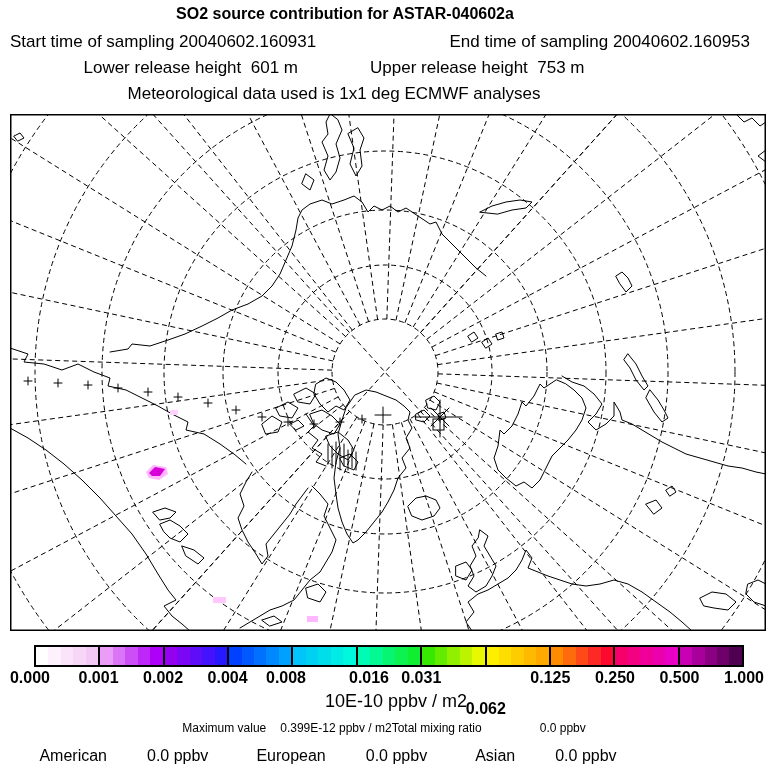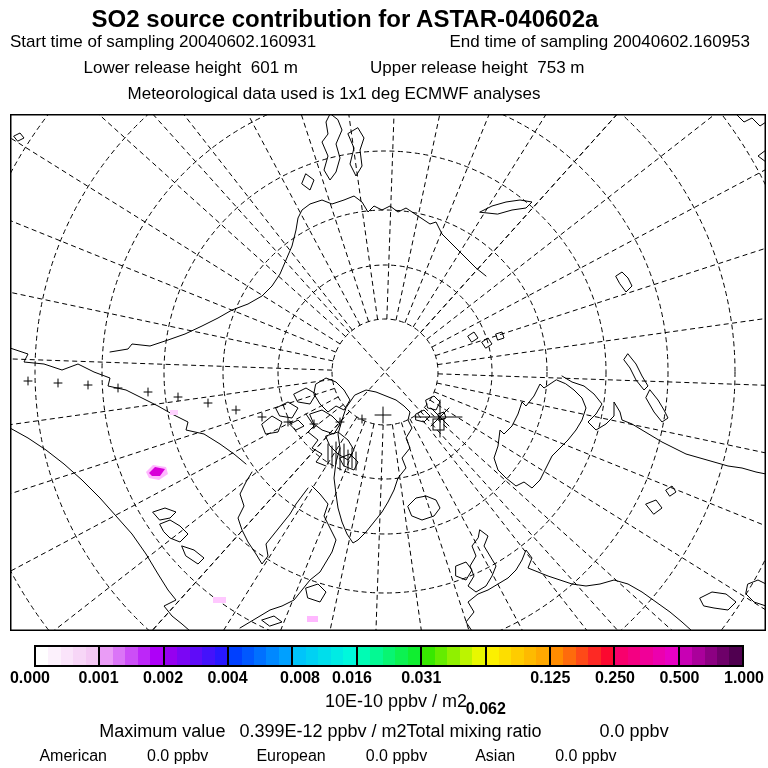--- a/index.html
+++ b/index.html
@@ -4,35 +4,35 @@
 <style>
   html,body{margin:0;padding:0;}
   body{
     width:768px;height:768px;position:relative;overflow:hidden;
     background:#ffffff;color:#000;
     font-family:"Liberation Sans",sans-serif;
   }
   .abs{position:absolute;}
   .pre{white-space:pre;}
   
-  #title-row{top:5px;left:0;width:690px;text-align:center;font-size:24px;font-weight:bold;}
+  #title-row{top:5px;left:0;width:690px;text-align:center;font-size:16px;font-weight:bold;}
   #time-row{top:32px;left:10px;width:740px;display:flex;justify-content:space-between;font-size:17px;gap:47px;}
   #height-row{top:58px;left:0;width:668px;display:flex;justify-content:center;gap:72px;font-size:17px;}
   #met-row{top:84px;left:0;width:668px;text-align:center;font-size:17px;}
   
   #map-wrap{top:114px;left:10px;width:756px;height:517px;}
   
   #colorbar{top:645px;left:34px;width:710px;height:22px;display:flex;border:2px solid #000;box-sizing:border-box;}
   .cb-seg{flex:1;display:flex;}
   .cb-seg + .cb-seg{border-left:2px solid #000;}
   .cb-cell{flex:1;}
   #cb-ticks{top:669px;left:0;width:768px;height:20px;}
   #cb-ticks span{position:absolute;font-size:16px;font-weight:bold;transform:translateX(-50%);white-space:nowrap;}
   #unit-row{top:691px;left:0;width:768px;text-align:center;font-size:18px;padding-left:12px;}
-  #max-row{top:721px;left:0;width:768px;display:flex;justify-content:center;font-size:18px;}
+  #max-row{top:721px;left:0;width:768px;display:flex;justify-content:center;font-size:12px;}
   #max-row .v1{margin-left:14px;}
   #max-row .l2{}
   #max-row .v2{margin-left:58px;}
   #region-row{top:747px;left:0;width:656px;display:flex;justify-content:center;font-size:16px;}
   #region-row .val{margin-left:40px;}
   #region-row .lab2{margin-left:48px;}
   svg .coast{fill:none;stroke:#000;stroke-width:1;stroke-linejoin:round;stroke-linecap:round;}
   svg .grat{fill:none;stroke:#000;stroke-width:1;stroke-dasharray:5 3.5;}
 </style>
 </head>
@@ -281,22 +281,22 @@
       <div class="cb-cell" style="background: rgb(140, 0, 130);"></div>
       <div class="cb-cell" style="background: rgb(110, 0, 105);"></div>
       <div class="cb-cell" style="background: rgb(80, 0, 80);"></div>
     </div>
   </div>
 <div id="cb-ticks" class="abs">
     <span style="left: 34px; transform: translateX(-60%);">0.000</span>
     <span style="left: 98.5455px;">0.001</span>
     <span style="left: 163.091px;">0.002</span>
     <span style="left: 227.636px;">0.004</span>
-    <span style="left: 300px;">0.008</span>
-    <span style="left: 344px; padding-left: 16px;">0.016</span>
+    <span style="left: 286px;">0.008</span>
+    <span style="left: 361px; padding-left: 16px;">0.016</span>
     <span style="left: 421.273px;">0.031</span>
     <span style="left: 485.818px; margin-top: 31px;">0.062</span>
     <span style="left: 550.364px;">0.125</span>
     <span style="left: 614.909px;">0.250</span>
     <span style="left: 679.455px;">0.500</span>
     <span style="left: 744px;">1.000</span>
   </div>
 
 <div id="unit-row" class="abs">10E-10 ppbv / m2</div>
 

